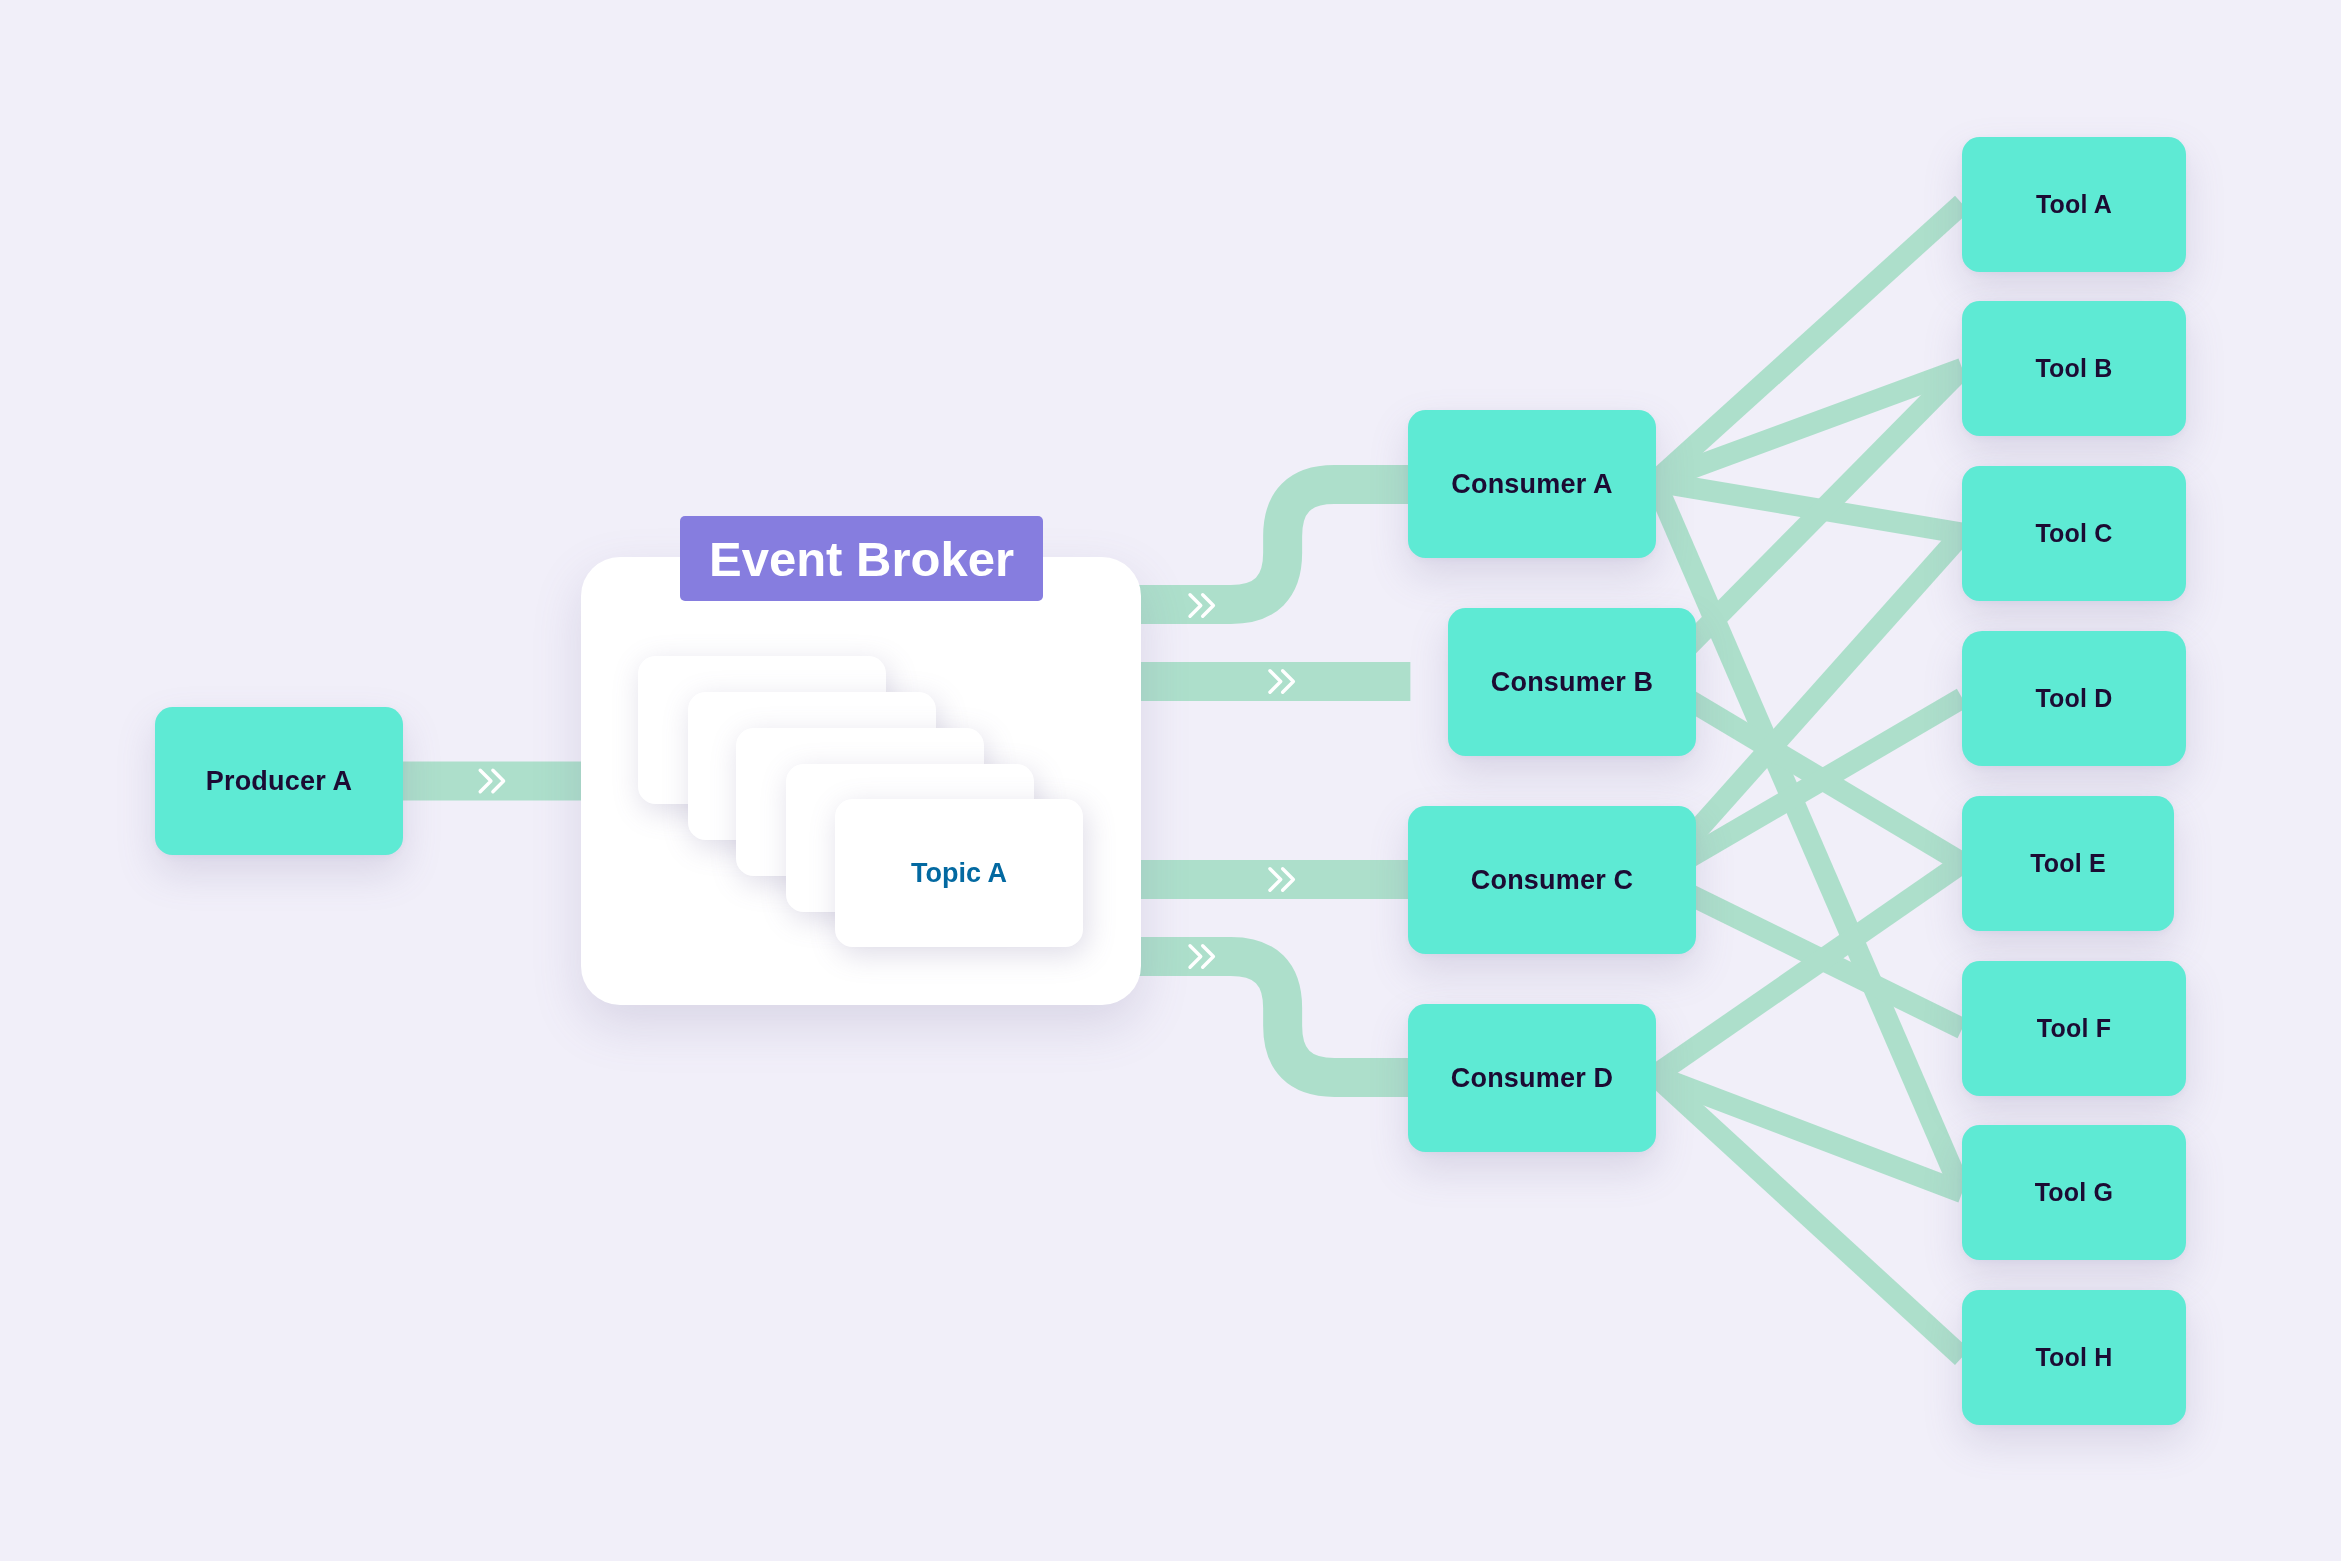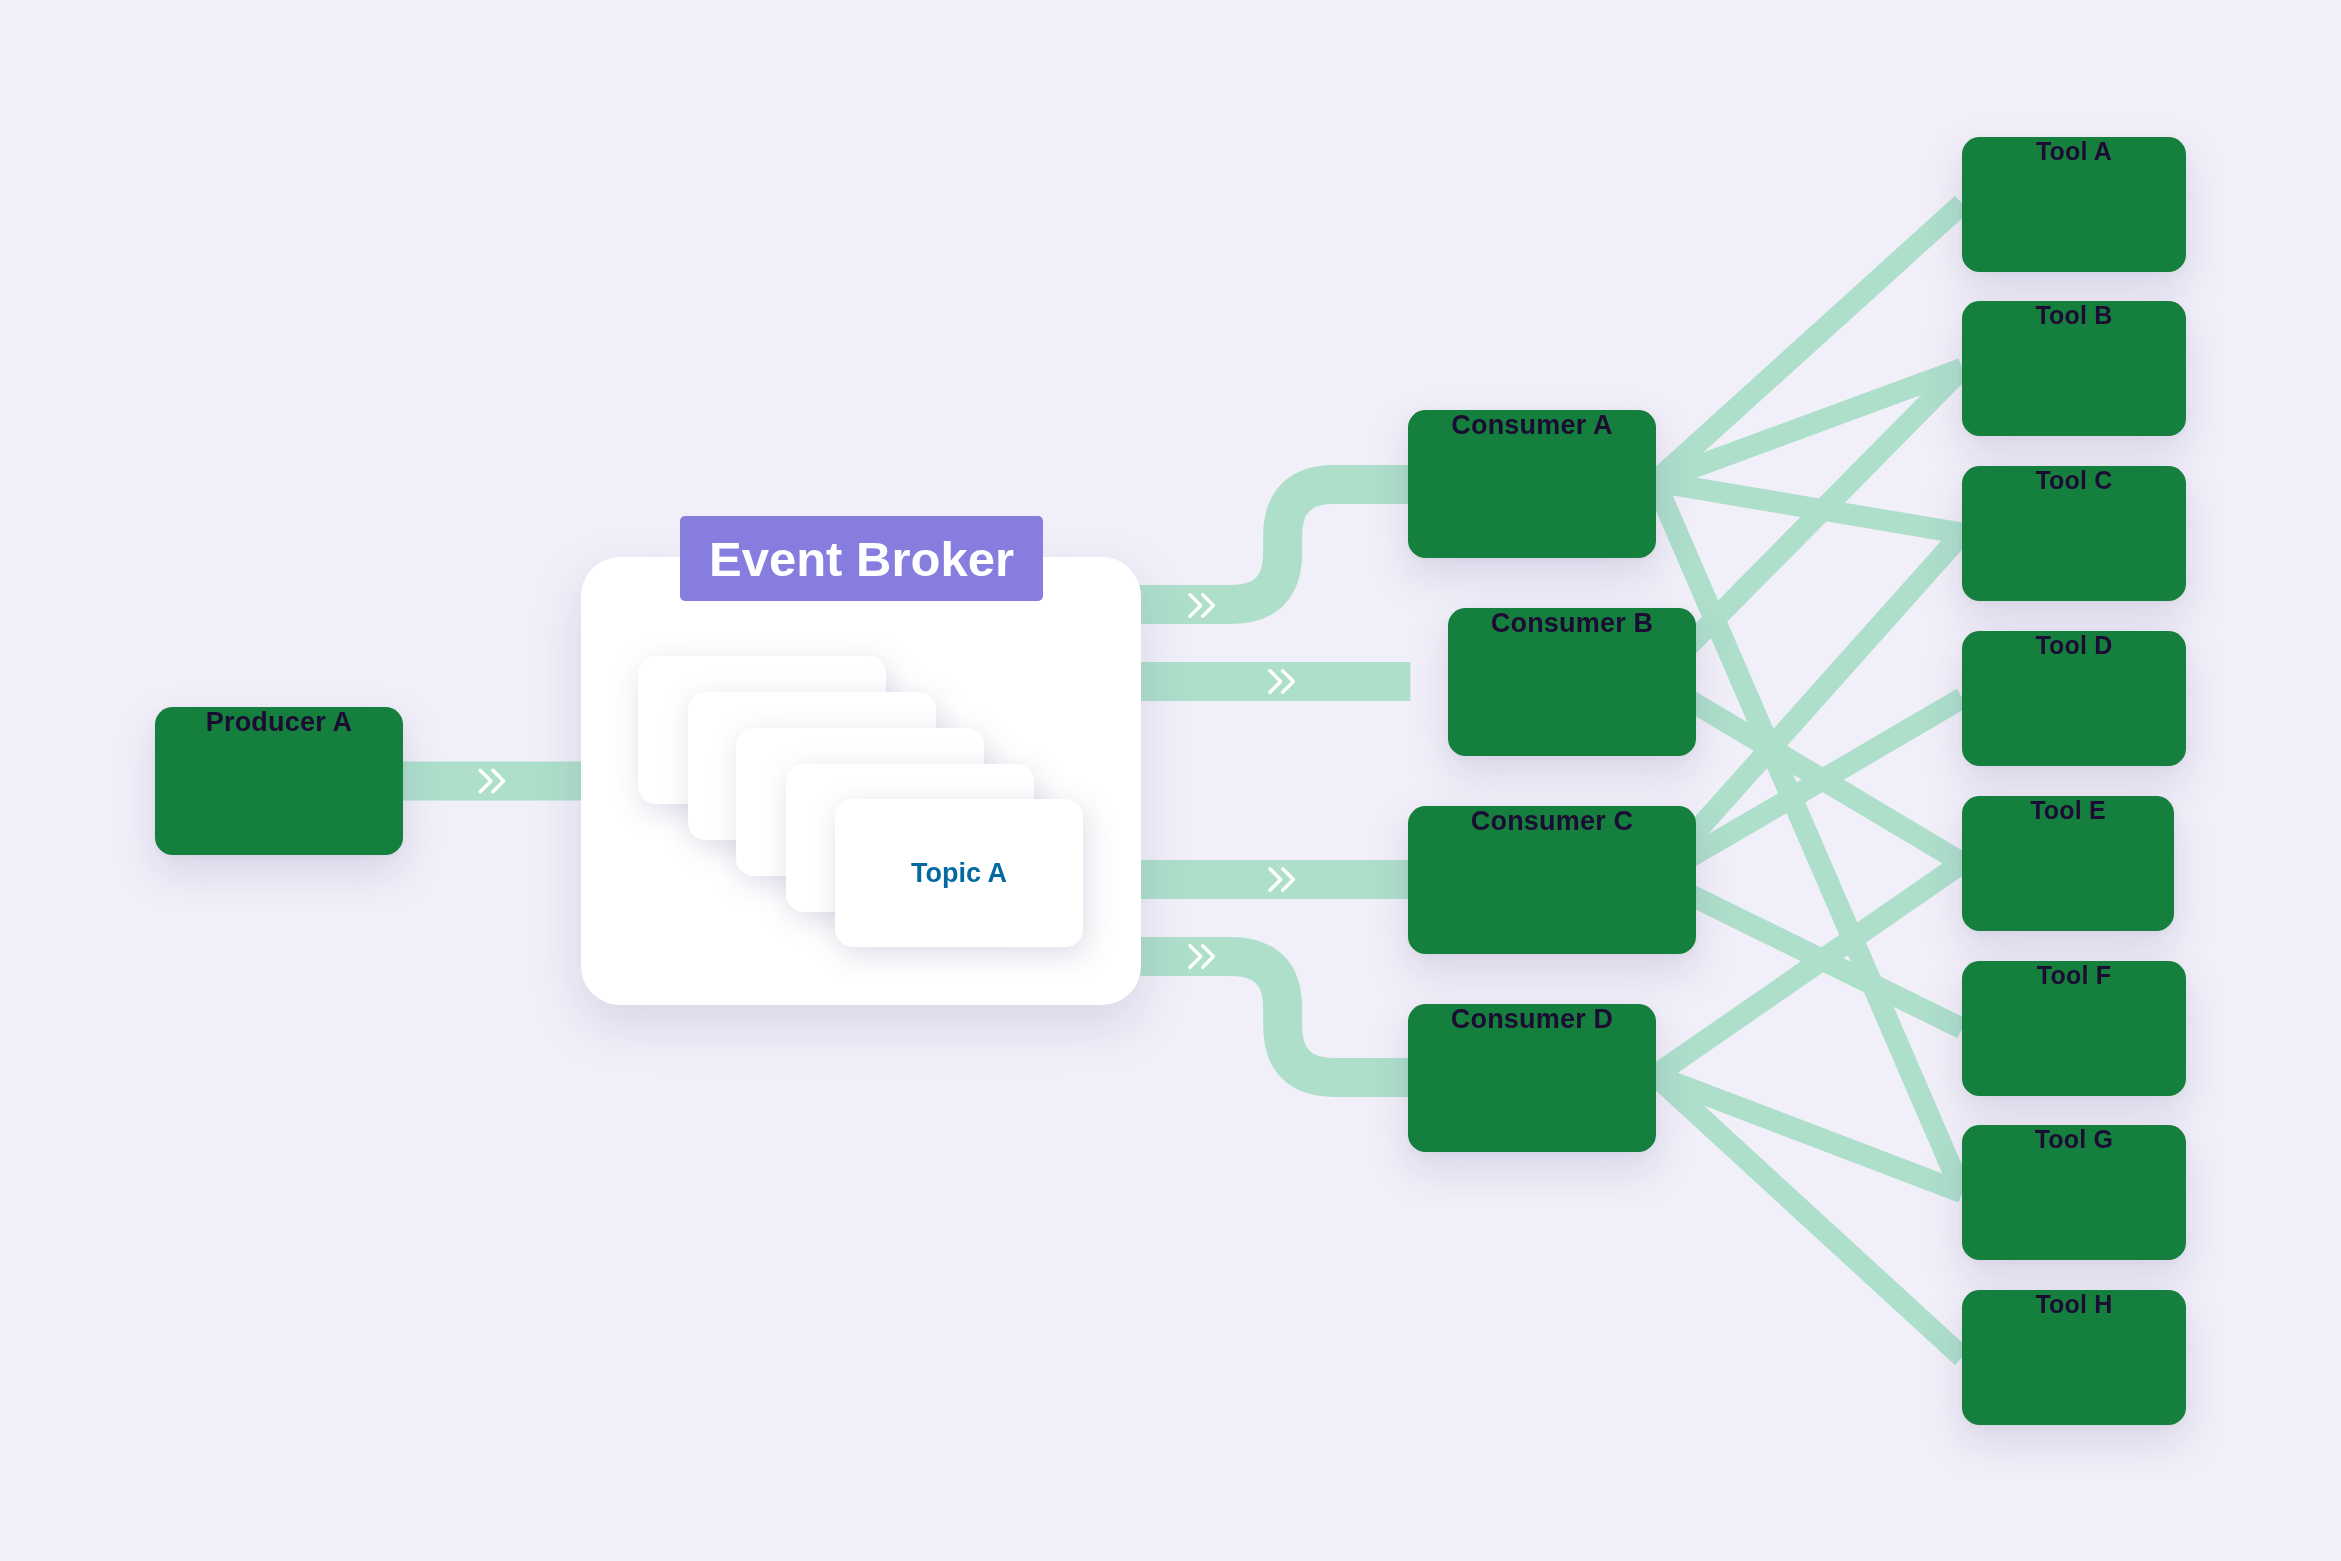--- a/index.html
+++ b/index.html
@@ -5,23 +5,23 @@
   html, body { margin: 0; padding: 0; }
   body {
     width: 2342px; height: 1561px; overflow: hidden;
     background: #f1eff9;
     font-family: "Liberation Sans", sans-serif;
     position: relative;
   }
   #canvas { position: absolute; left: 0; top: 0; width: 2342px; height: 1561px; }
   svg.edges { position: absolute; left: 0; top: 0; width: 2342px; height: 1561px; }
   .node {
-    position: absolute; background: #15803d; border-radius: 17.6px;
+    position: absolute; background: #5eead4; border-radius: 17.6px;
     box-shadow: 0 17.6px 39px rgba(110, 100, 150, 0.18), 0 2px 5.9px rgba(110,100,150,0.06);
-    display: flex; justify-content: center;
+    display: flex; align-items: center; justify-content: center;
     color: #1c0b33; font-weight: 700; font-size: 27px; letter-spacing: 0.2px;
     box-sizing: border-box;
   }
   .broker {
     position: absolute; left: 581px; top: 557px; width: 560px; height: 448px;
     background: #ffffff; border-radius: 39px;
     box-shadow: 0 19.5px 49px rgba(110, 100, 150, 0.18);
   }
   .broker-label {
     position: absolute; left: 680px; top: 516px; width: 363px; height: 85px;
@@ -127,21 +127,21 @@
 
   <div class="node" style="left:1962px; top:137px; width:224px; height:135px; font-size:25px;">
     <span>Tool A</span>
   </div>
   <div class="node" style="left:1962px; top:301px; width:224px; height:135px; font-size:25px;">
     <span>Tool B</span>
   </div>
   <div class="node" style="left:1962px; top:466px; width:224px; height:135px; font-size:25px;">
     <span>Tool C</span>
   </div>
-  <div class="node" style="left:1962px; top:631px; width:224px; height:135px; font-size:25px;">
+  <div class="node" style="left:1962px; top:631px; width:224px; height:135px; font-size:25px;border-radius:20px;">
     <span>Tool D</span>
   </div>
   <div class="node" style="left:1962px; top:796px; width:212px; height:135px; font-size:25px;">
     <span>Tool E</span>
   </div>
   <div class="node" style="left:1962px; top:961px; width:224px; height:135px; font-size:25px;">
     <span>Tool F</span>
   </div>
   <div class="node" style="left:1962px; top:1125px; width:224px; height:135px; font-size:25px;">
     <span>Tool G</span>

